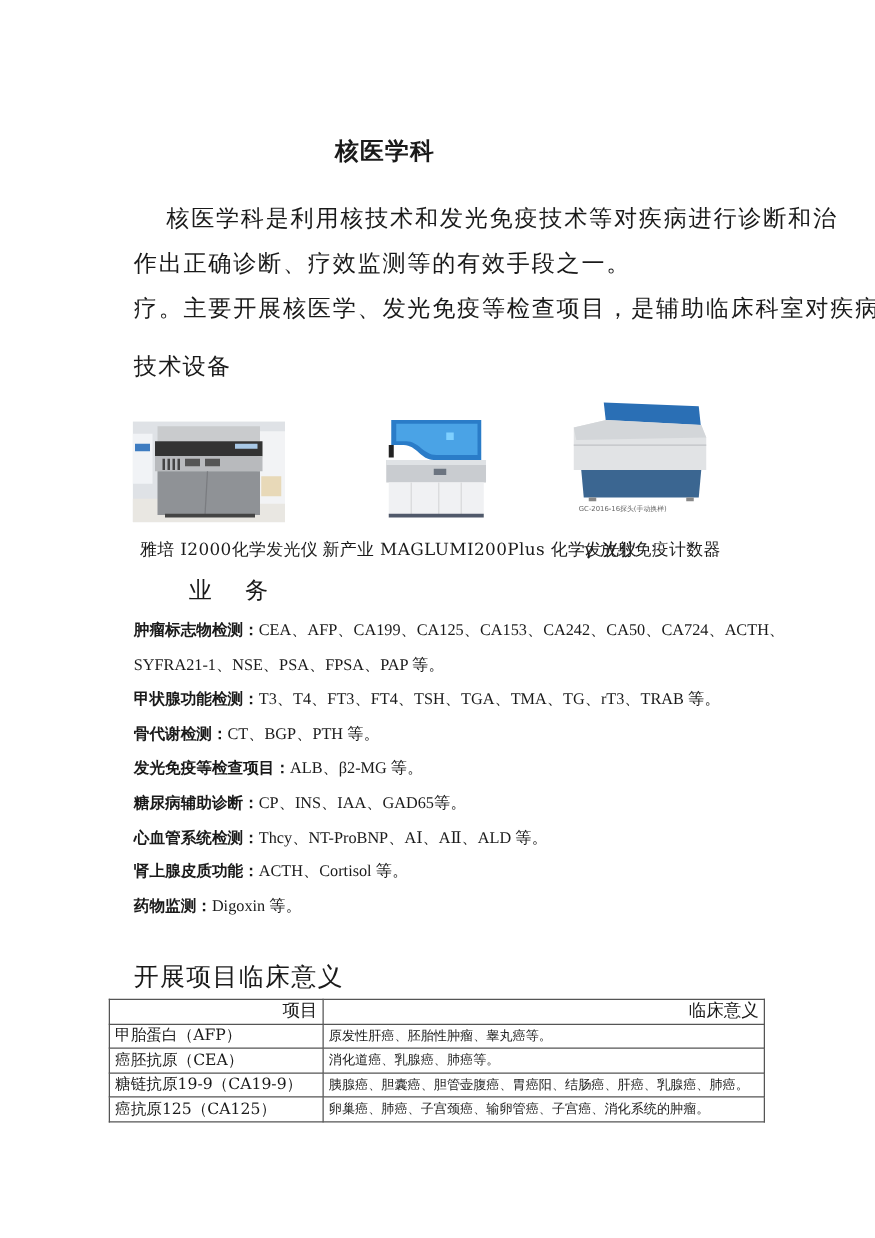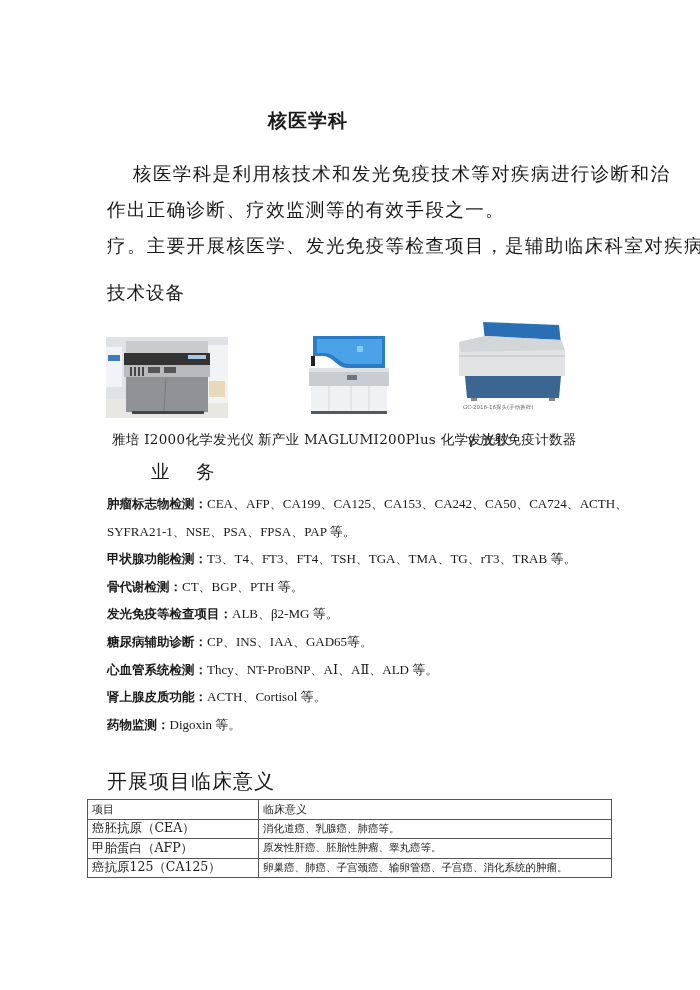--- a/index.html
+++ b/index.html
@@ -9,21 +9,20 @@
     }
     .abs { position: absolute; }
     .title {
       left: 0; width: 616px; top: 108px; text-align: center;
       font-size: 19px; font-weight: bold; letter-spacing: 1px;
     }
     .para {
       left: 107px; width: 490px; top: 158px;
       font-size: 18.5px; line-height: 36px; letter-spacing: 1.4px;
       text-align: justify;
-      font-family: Liberation Mono, monospace;
     }
     .para .line { display: block; white-space: nowrap; }
     .para .indent { padding-left: 26px; }
     .h2 { font-size: 18.5px; letter-spacing: 1px; }
     .equip-img {
       border: none; overflow: hidden;
     }
     .caption { font-size: 13.5px; white-space: nowrap; letter-spacing: 0.3px; }
     .biz-list { left: 107px; top: 490px; width: 510px; }
     .biz-item {
@@ -33,21 +32,21 @@
     .biz-item .cat { font-weight: bold; font-family: "DejaVu Sans", sans-serif; font-size: 12.5px; }
     .section3 { left: 107px; top: 768px; font-size: 20px; letter-spacing: 1px; font-family: "DejaVu Sans", sans-serif; font-weight: normal; }
     table.clinical {
       position: absolute; left: 87px; top: 799px; width: 525px;
       border-collapse: collapse; font-size: 12px;
     }
     table.clinical td, table.clinical th {
       border: 1px solid #555; height: 18.5px; padding: 0 4px; white-space: nowrap;
       font-weight: normal;
     }
-    table.clinical th { text-align: left; font-size: 11px; }
+    table.clinical th { text-align: right; font-size: 14px; }
     table.clinical td.item { font-size: 12.5px; width: 162px; }
     table.clinical td.sig { font-size: 10.5px; font-family: "DejaVu Sans", sans-serif; }
   </style>
 </head>
 <body>
 
 <div class="abs title">核医学科</div>
 
 <div class="abs para">
   <span class="line indent">核医学科是利用核技术和发光免疫技术等对疾病进行诊断和治</span>
@@ -135,25 +134,29 @@
 
 <table class="clinical">
   <thead>
     <tr>
       <th>项目</th>
       <th>临床意义</th>
     </tr>
   </thead>
   <tbody>
     <tr>
+      <td class="item">甲胎蛋白（AFP）</td>
+      <td class="sig">原发性肝癌、胚胎性肿瘤、睾丸癌等。</td>
+    </tr>
+    <tr>
       <td class="item">癌胚抗原（CEA）</td>
       <td class="sig">消化道癌、乳腺癌、肺癌等。</td>
     </tr>
     <tr>
-      <td class="item">甲胎蛋白（AFP）</td>
-      <td class="sig">原发性肝癌、胚胎性肿瘤、睾丸癌等。</td>
+      <td class="item">糖链抗原19-9（CA19-9）</td>
+      <td class="sig">胰腺癌、胆囊癌、胆管壶腹癌、胃癌阳、结肠癌、肝癌、乳腺癌、肺癌。</td>
     </tr>
     <tr>
       <td class="item">癌抗原125（CA125）</td>
       <td class="sig">卵巢癌、肺癌、子宫颈癌、输卵管癌、子宫癌、消化系统的肿瘤。</td>
     </tr>
   </tbody>
 </table>
 
 </body></html>

